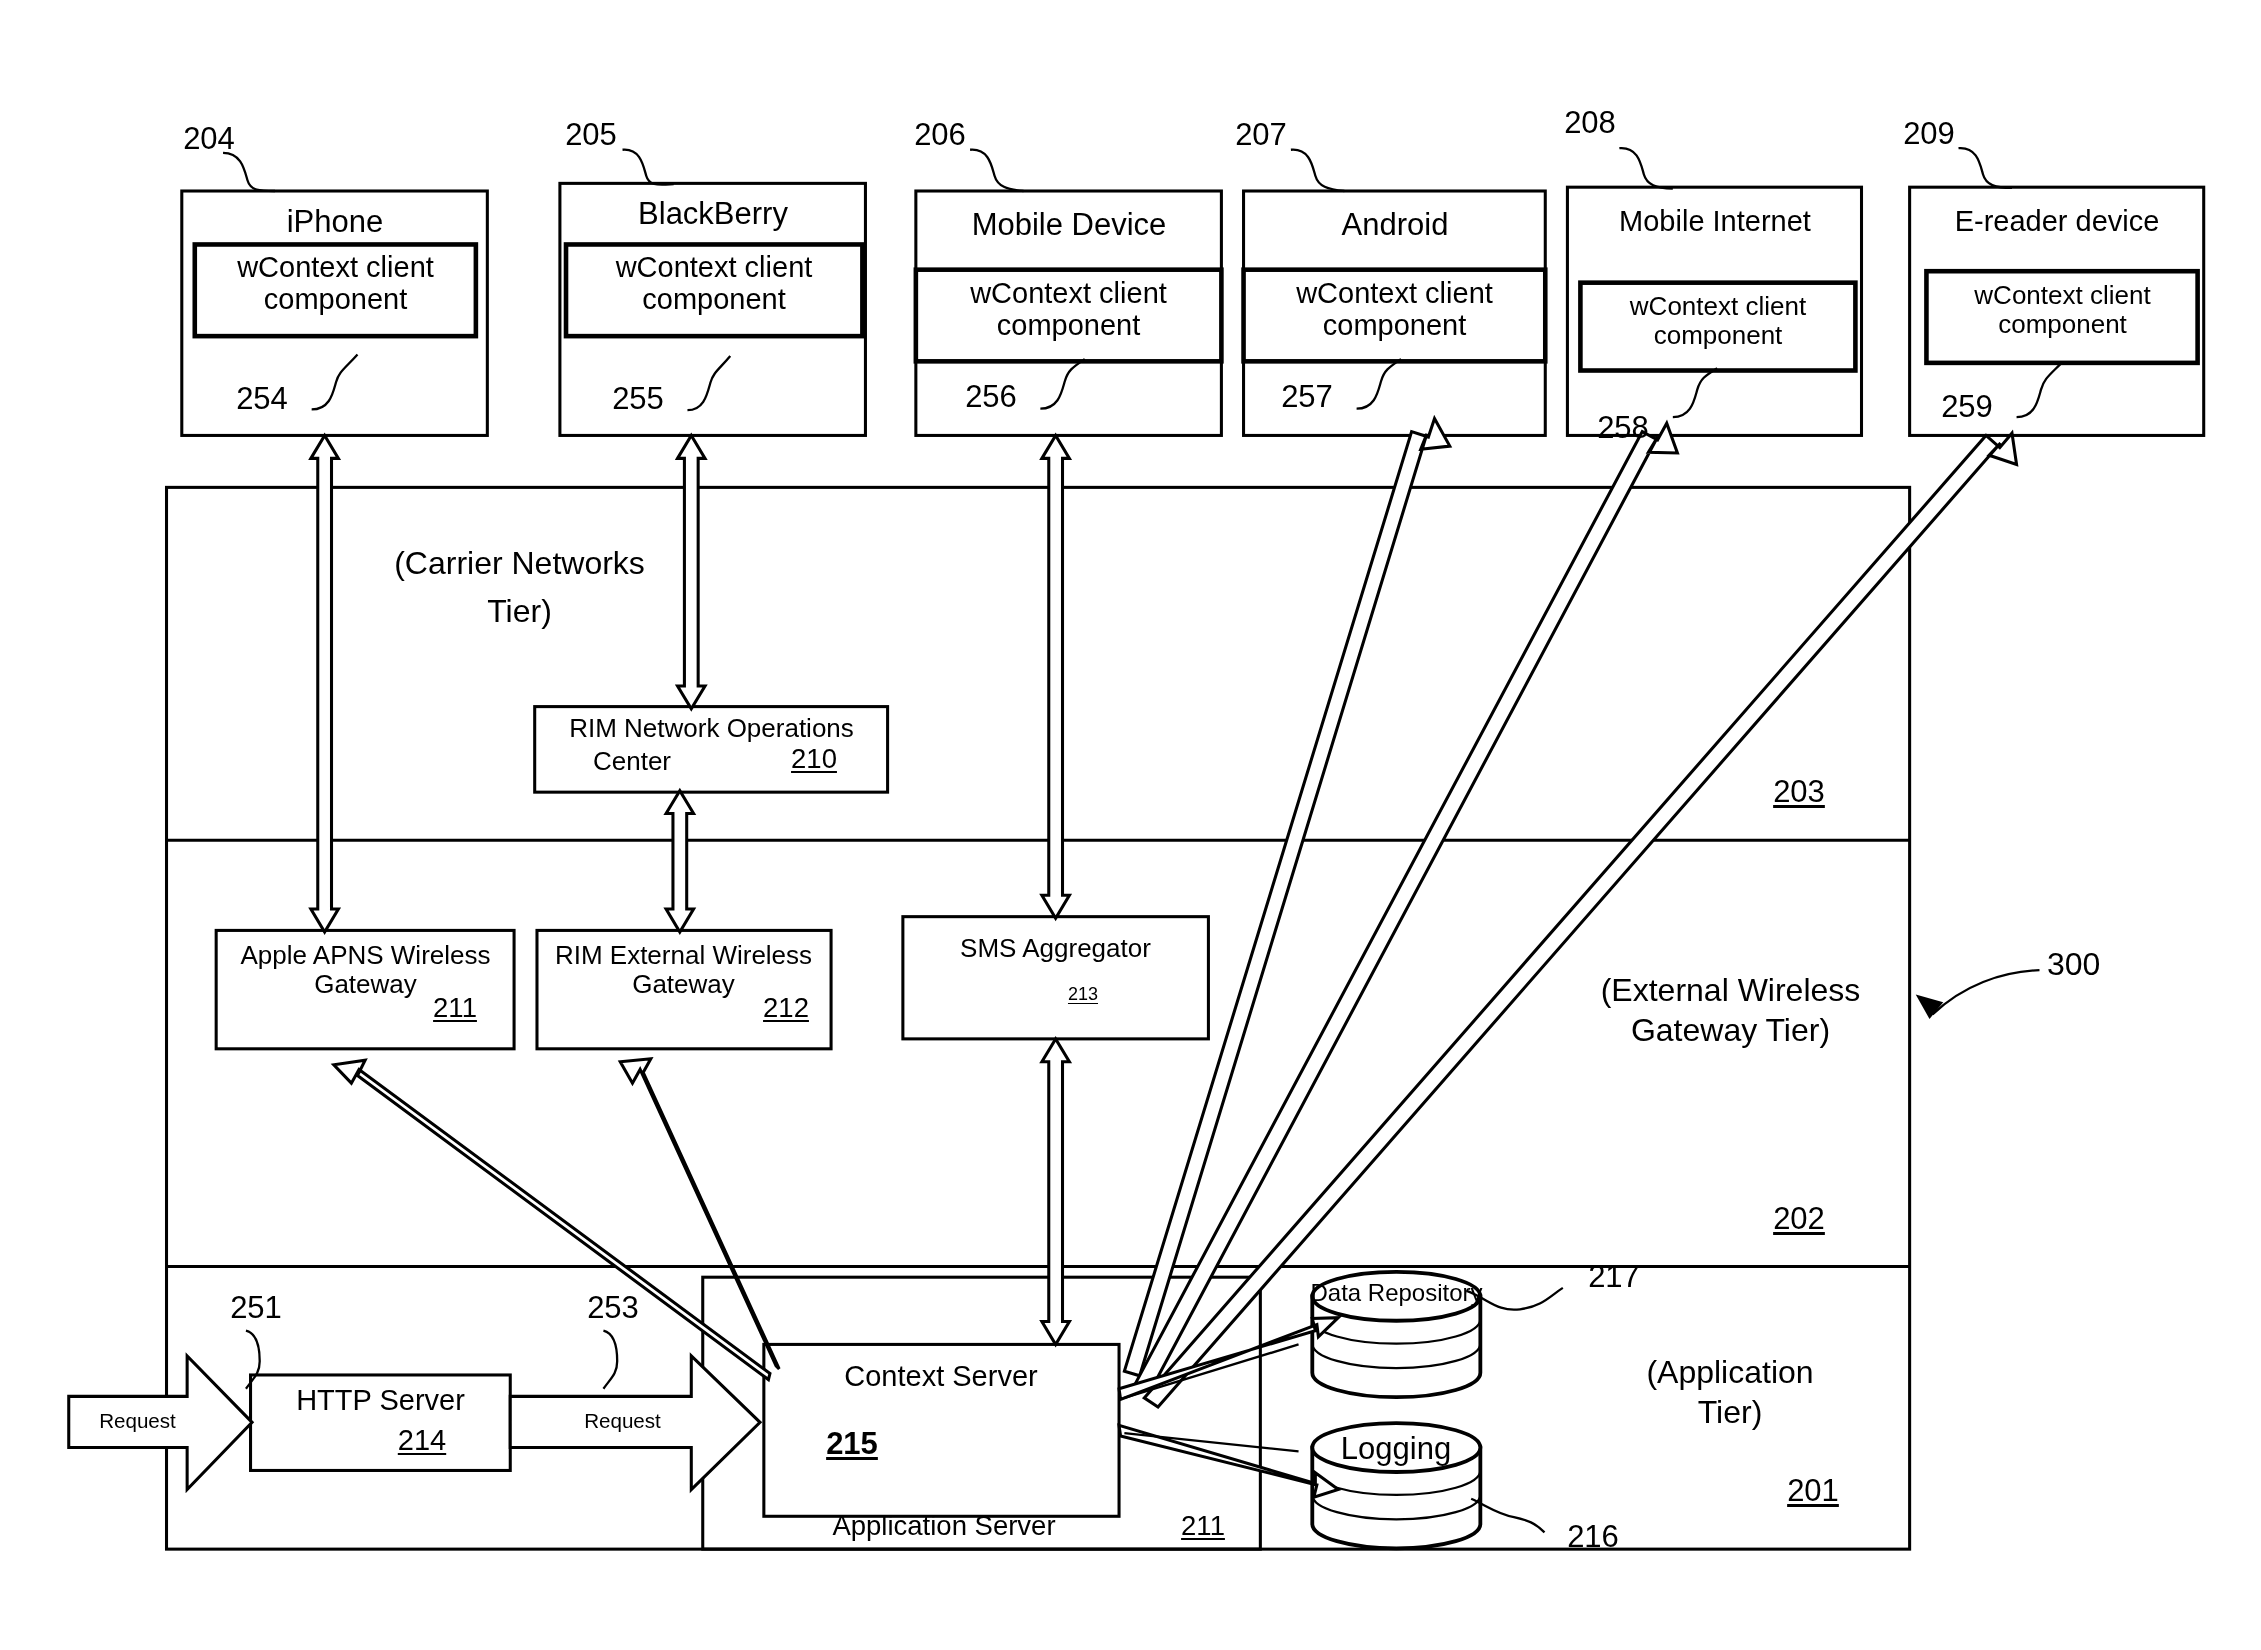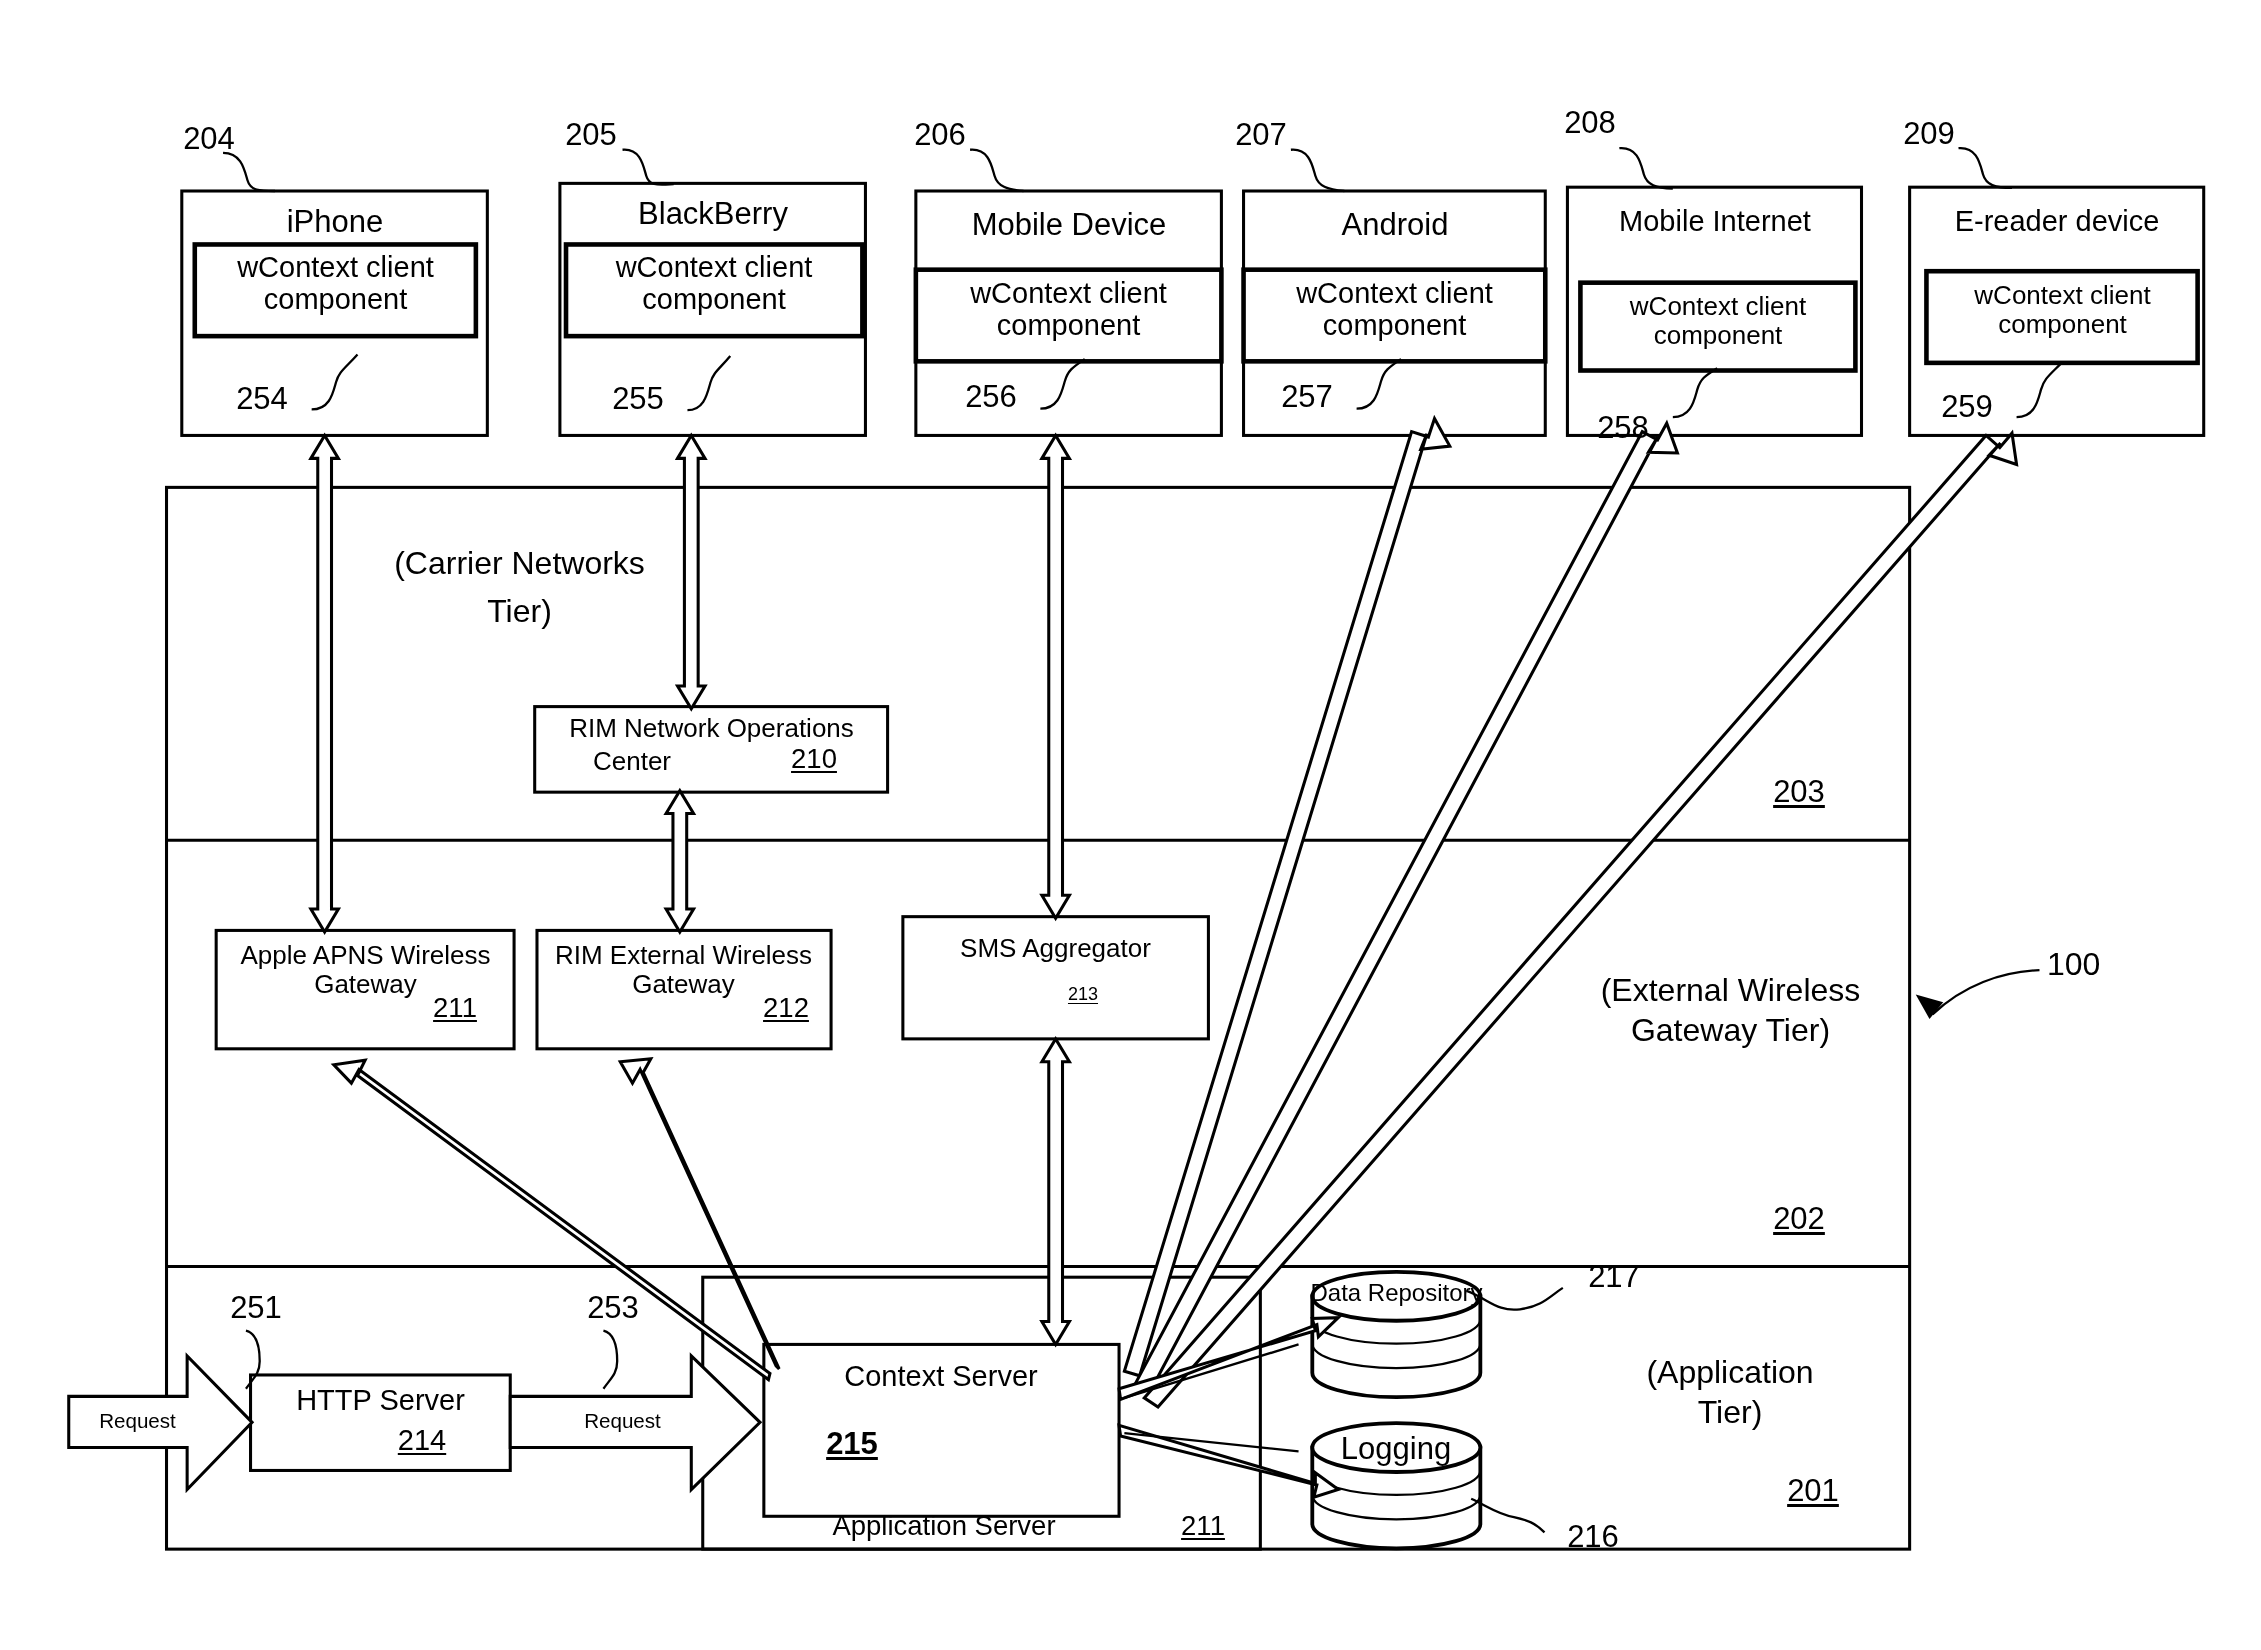--- a/index.html
+++ b/index.html
@@ -187,21 +187,21 @@
   <div>Gateway Tier)</div>
 </div>
 <div class="lbl tier" style="left:1558px;top:1352px;width:344px;line-height:1.25;">
   <div>(Application</div>
   <div>Tier)</div>
 </div>
 
 <div class="lbl refu" style="left:1757px;top:775px;width:84px;">203</div>
 <div class="lbl refu" style="left:1757px;top:1202px;width:84px;">202</div>
 <div class="lbl refu" style="left:1771px;top:1474px;width:84px;">201</div>
-<div class="lbl bigref" style="left:2047px;top:947px;width:99px;text-align:left;">100</div>
+<div class="lbl bigref" style="left:2047px;top:947px;width:99px;text-align:left;">300</div>
 
 <div class="lbl boxtxt" style="left:536px;top:714px;width:351px;">
   <div>RIM Network Operations</div>
 </div>
 <div class="lbl boxtxt" style="left:544px;top:747px;width:176px;">Center</div>
 <div class="lbl refu" style="left:772px;top:744px;width:84px;font-size:27.5px;text-decoration:underline;">210</div>
 
 <div class="lbl boxtxt" style="left:218px;top:941px;width:295px;">
   <div>Apple APNS Wireless</div>
   <div>Gateway</div>

